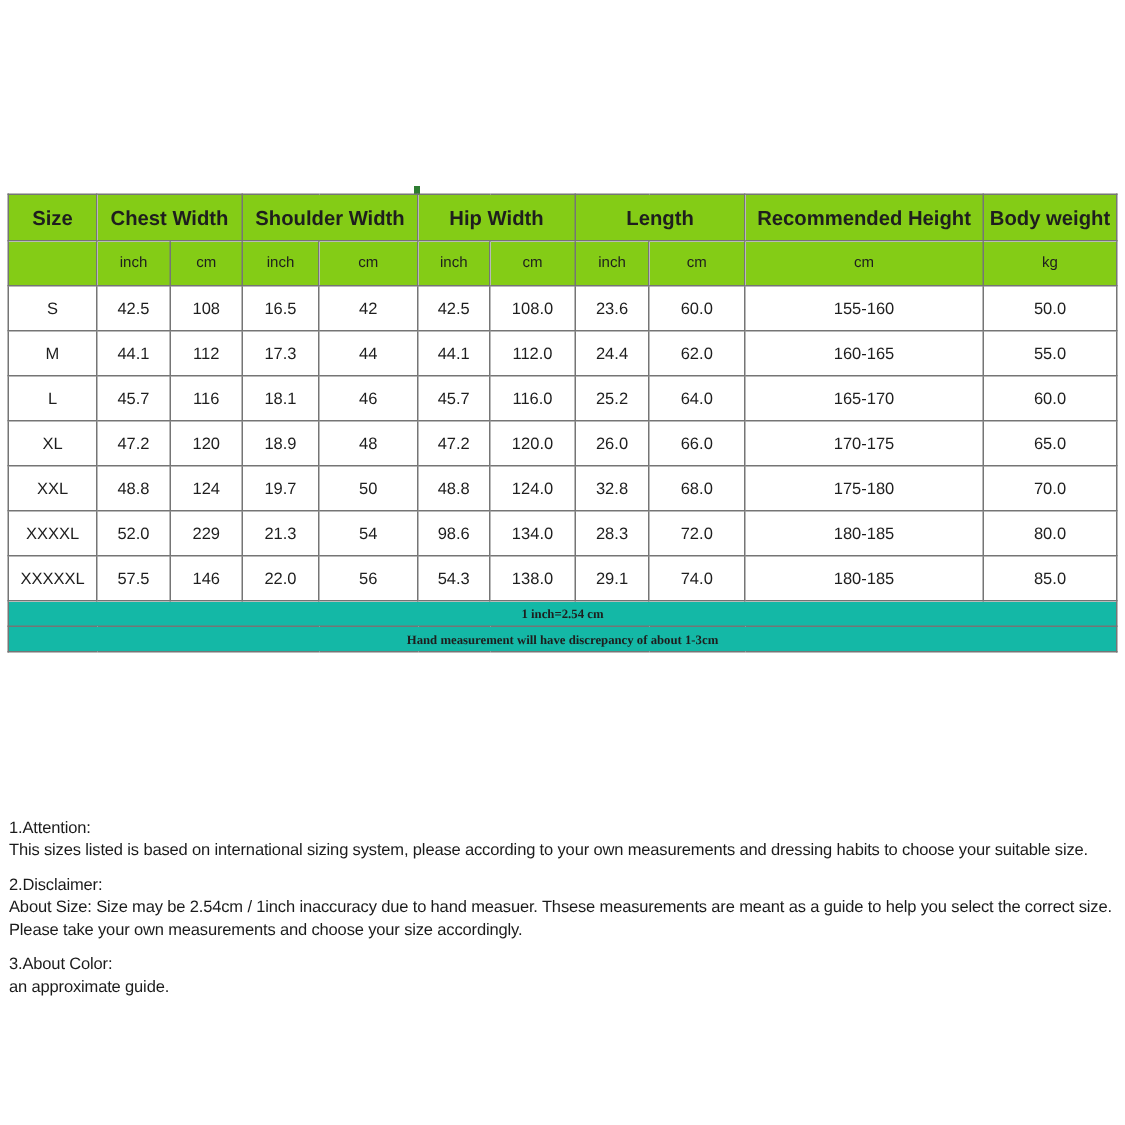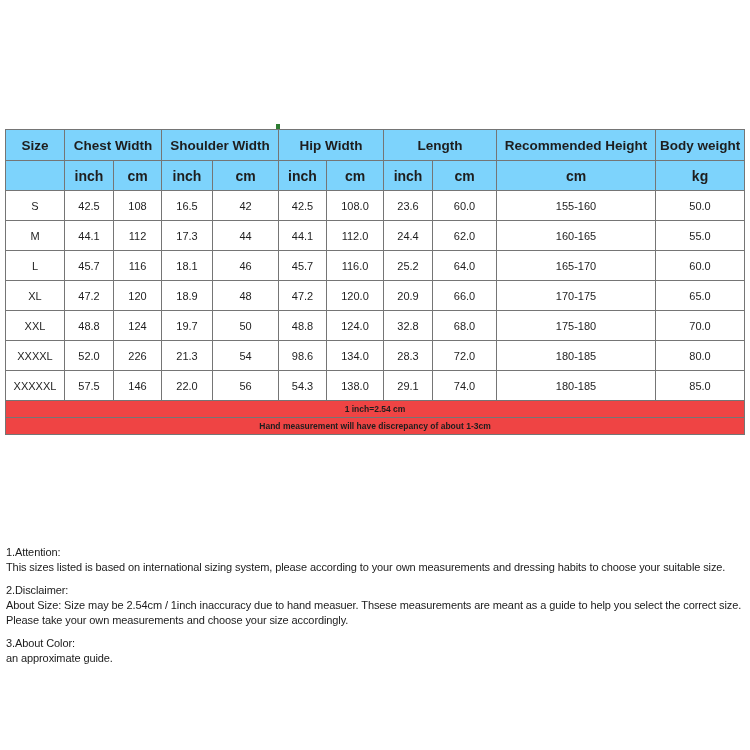--- a/index.html
+++ b/index.html
@@ -19,30 +19,30 @@
     table-layout: fixed;
   }
   .size-table th, .size-table td {
     border: 1px solid #757575;
     text-align: center;
     vertical-align: middle;
     padding: 0;
     overflow: hidden;
     white-space: nowrap;
   }
-  .size-table thead th { background: #7dd3fc; color: #1e1e1e; }
+  .size-table thead th { background: #84cc16; color: #1e1e1e; }
   .group-row th { font-size: 13.5px; font-weight: bold; height: 30px; }
-  .unit-row th  { font-size: 14px;  font-weight: bold; height: 29px; }
+  .unit-row th  { font-size: 10px;  font-weight: normal; height: 29px; }
   .data-row td  { font-size: 11px; height: 29px; background: #ffffff; }
   .note-row td  {
-    font-family: Liberation Sans, sans-serif;
+    font-family: Liberation Serif, serif;
     font-weight: bold;
     font-size: 8.5px;
     height: 16px;
-    background: #ef4444;
+    background: #14b8a6;
   }
   .green-marker {
     position: absolute;
     left: 276px; top: 124px;
     width: 4px; height: 6px;
     background: #2e7d32;
   }
   .notes {
     position: absolute;
     left: 6px; top: 545px;
@@ -139,42 +139,42 @@
       <td>60.0</td>
     </tr>
     <tr class="data-row">
       <td>XL</td>
       <td>47.2</td>
       <td>120</td>
       <td>18.9</td>
       <td>48</td>
       <td>47.2</td>
       <td>120.0</td>
-      <td>20.9</td>
+      <td>26.0</td>
       <td>66.0</td>
       <td>170-175</td>
       <td>65.0</td>
     </tr>
     <tr class="data-row">
       <td>XXL</td>
       <td>48.8</td>
       <td>124</td>
       <td>19.7</td>
       <td>50</td>
       <td>48.8</td>
       <td>124.0</td>
       <td>32.8</td>
       <td>68.0</td>
       <td>175-180</td>
       <td>70.0</td>
     </tr>
     <tr class="data-row">
       <td>XXXXL</td>
       <td>52.0</td>
-      <td>226</td>
+      <td>229</td>
       <td>21.3</td>
       <td>54</td>
       <td>98.6</td>
       <td>134.0</td>
       <td>28.3</td>
       <td>72.0</td>
       <td>180-185</td>
       <td>80.0</td>
     </tr>
     <tr class="data-row">

